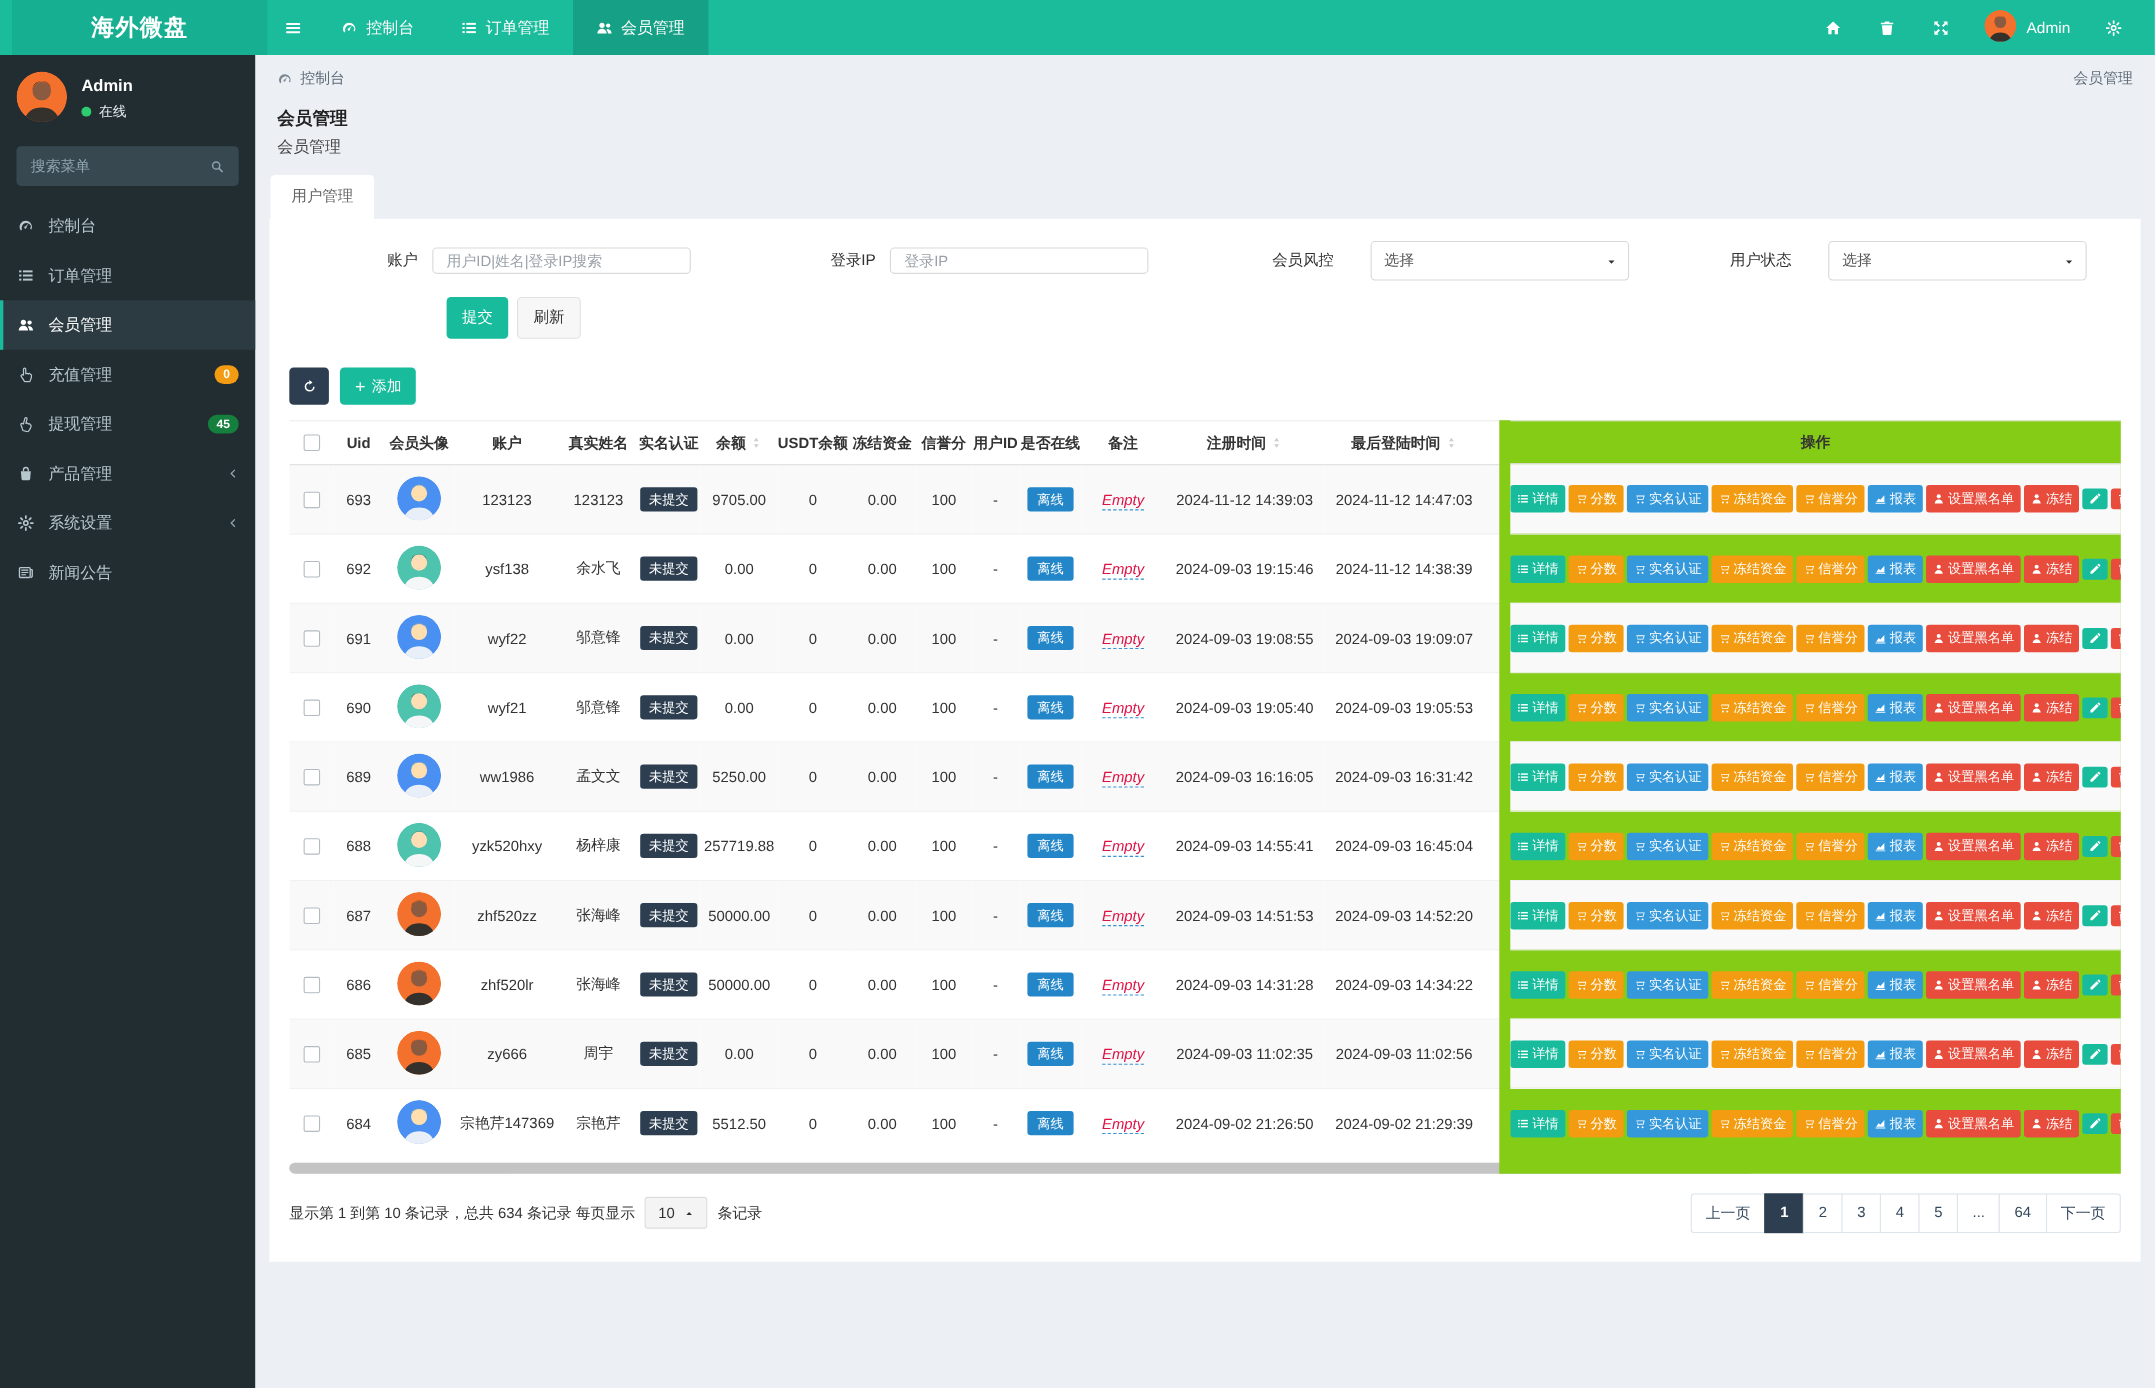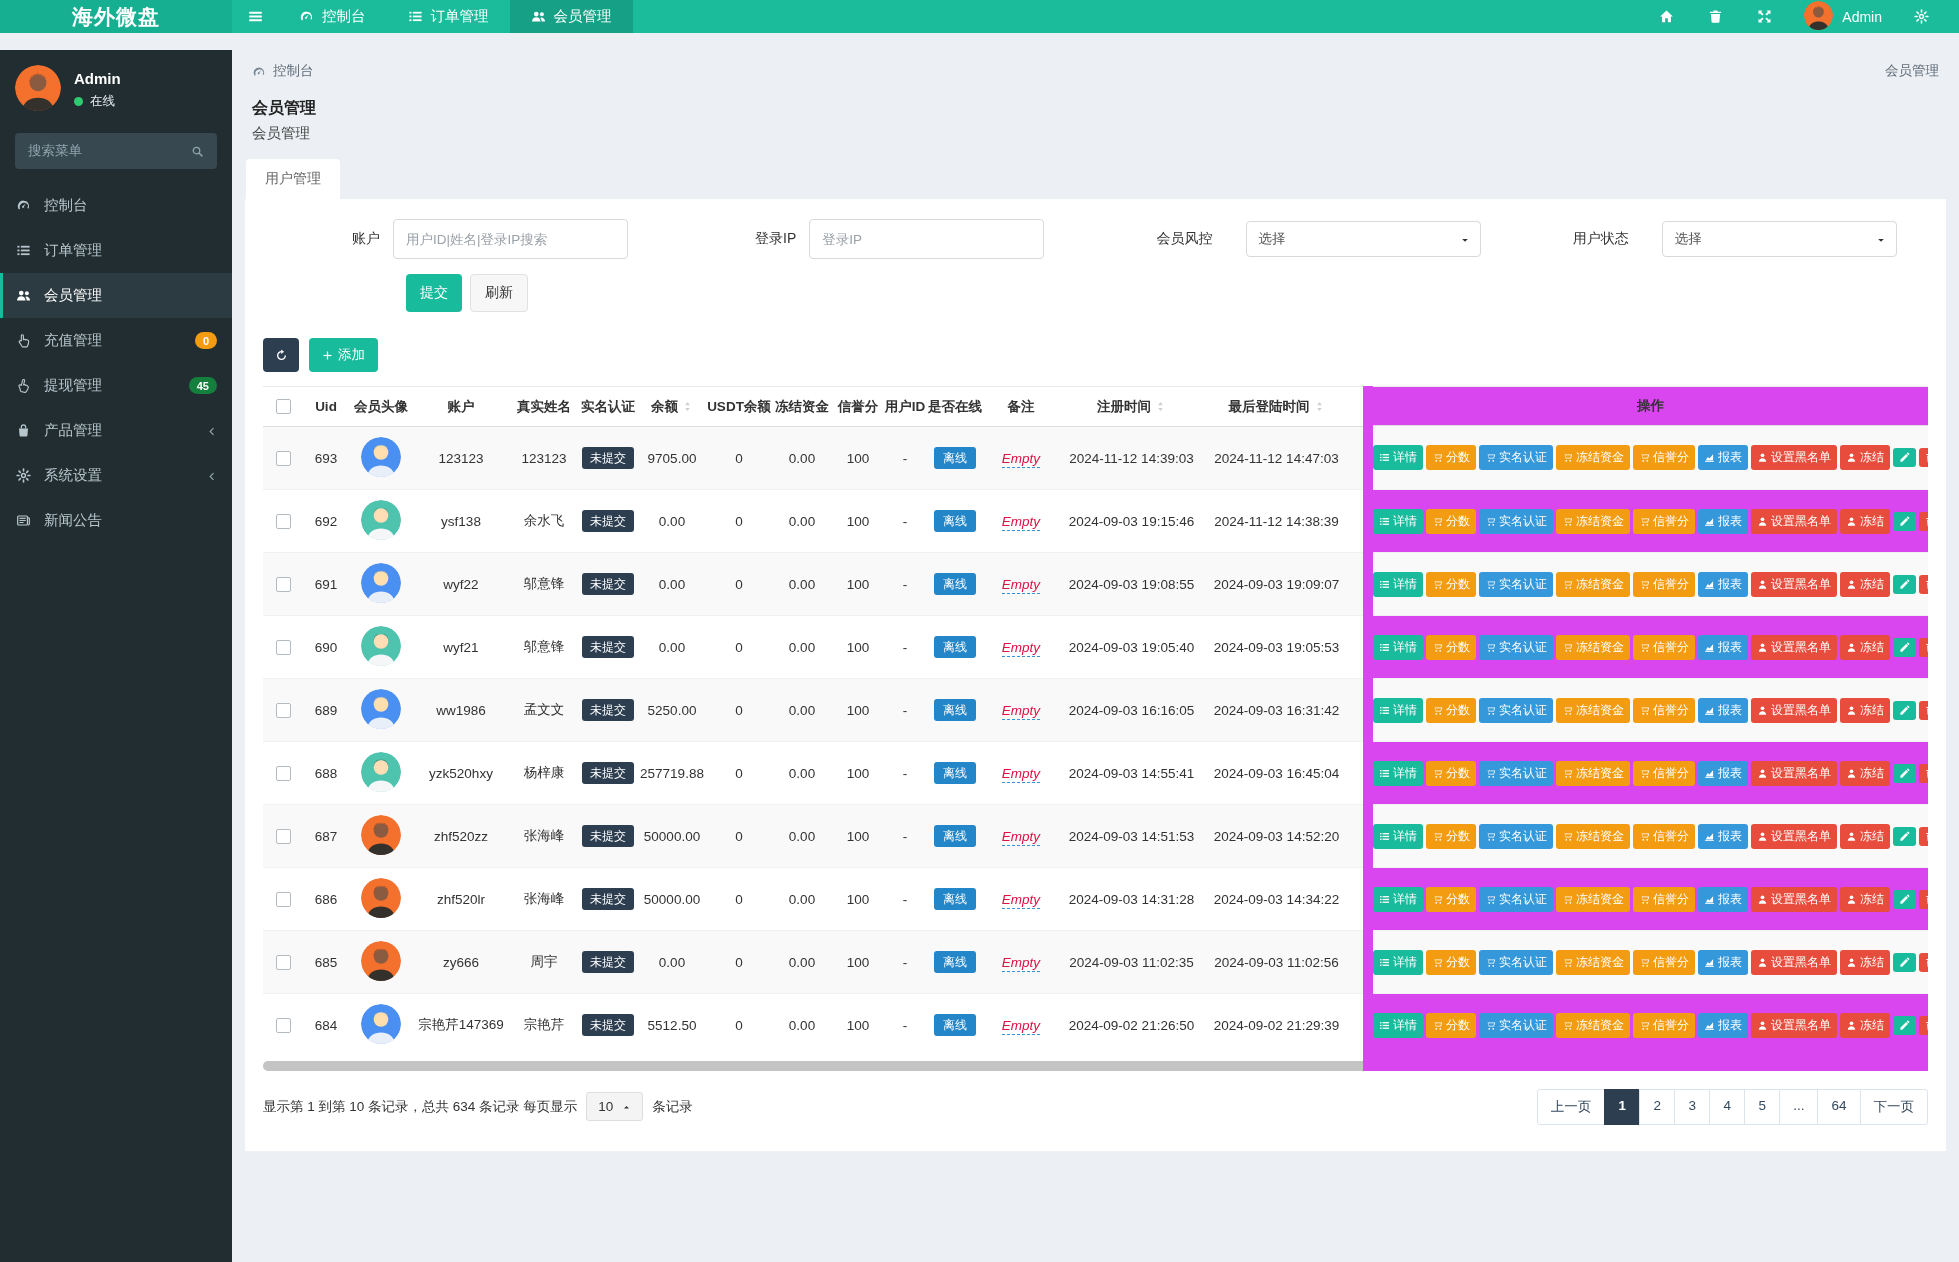--- a/index.html
+++ b/index.html
@@ -5,21 +5,21 @@
   * { margin:0; padding:0; box-sizing:border-box; }
   html { background:#d8dde4; }
   body {
     width:1959px; height:1262px; position:relative; overflow:hidden;
     font-family:"Liberation Sans","DejaVu Sans",sans-serif; font-size:14px;
     background:#ecf0f5; color:#333;
   }
   .ic { display:inline-block; vertical-align:middle; width:14px; height:14px; }
 
   
-  .navbar { position:absolute; top:0; left:0; right:0; height:33px; background:#1abc9c; display:flex; z-index:50; }
+  .navbar { position:absolute; top:0; left:0; right:0; height:50px; background:#1abc9c; display:flex; z-index:50;padding-left:11px; }
   .brand { width:232px; background:#17af91; color:#fff; font-size:21px; font-weight:bold; display:flex; align-items:center; justify-content:center; letter-spacing:1px; }
   .hamburger { width:46px; display:flex; align-items:center; justify-content:center; color:#fff; cursor:pointer; }
   .hamburger .ic { width:17px; height:17px; }
   .nav-menu { display:flex; align-items:stretch; }
   .nav-item { display:flex; align-items:center; gap:8px; padding:0 21px; color:#fff; font-size:14.5px; cursor:pointer; }
   .nav-item.active { background:#16a085; }
   .nav-item .ic { width:15px; height:15px; }
   .nav-right { margin-left:auto; display:flex; align-items:center; gap:10px; padding-right:18px; }
   .nav-icon-btn { color:#fff; padding:0 12px; height:50px; display:flex; align-items:center; cursor:pointer; }
   .nav-icon-btn .ic { width:15px; height:15px; }
@@ -53,21 +53,21 @@
   .page-subtitle { font-size:14.5px; color:#444; margin-top:5px; }
   .tabs-row { margin:16px 13px 0; padding-left:1px; }
   .tab { display:inline-block; background:#fff; color:#666; padding:11px 19px; border-radius:4px 4px 0 0; font-size:14px; cursor:pointer; }
 
   .panel { background:#fff; margin:0 13px; padding:20px 18px 26px; min-height:905px; }
 
   
   .filter-grid { display:grid; grid-template-columns:repeat(4,1fr); }
   .fgroup { display:flex; align-items:center; }
   .flabel { width:130px; text-align:right; padding-right:13px; color:#333; font-size:14px; }
-  .finput { width:235px; height:40px; border:1px solid #d9d9d9; border-radius:4px; padding:0 12px; font-size:13.5px; color:#333; font-family:inherit; outline:none; }
+  .finput { width:235px; height:24px; border:1px solid #d9d9d9; border-radius:4px; padding:0 12px; font-size:13.5px; color:#333; font-family:inherit; outline:none; }
   .finput::placeholder { color:#9aa1a8; }
   .fselect { width:235px; height:36px; border:1px solid #d9d9d9; border-radius:4px; padding:0 10px 0 12px; font-size:13.5px; color:#555; display:flex; align-items:center; justify-content:space-between; cursor:pointer; background:#fff;margin-left:20px; }
   .fselect .ic { width:10px; height:10px; color:#333; }
   .filter-btns { margin:15px 0 0 143px; display:flex; gap:8px; }
   .btn { display:inline-flex; align-items:center; gap:6px; border:none; border-radius:4px; font-size:14px; padding:9px 14px; cursor:pointer; font-family:inherit; }
   .btn-teal { background:#18bc9c; color:#fff; }
   .btn-plain { background:#f7f7f7; border:1px solid #e1e1e1; color:#333; }
 
   
   .toolbar { margin-top:26px; display:flex; gap:10px; }
@@ -86,21 +86,21 @@
   table.grid tbody tr + tr td { border-top:1px solid #f1f1f1; }
   .sort-glyph { width:11px; height:11px; margin-left:4px; color:#c9ced3; }
   .cb { display:inline-block; width:15px; height:15px; border:1px solid #b4bbc1; border-radius:2px; background:#fff; vertical-align:middle; cursor:pointer; }
   .avatar-svg { width:40px; height:40px; border-radius:50%; }
   .badge-dark { background:#2c3e50; color:#fff; font-size:12px; padding:4px 8px; border-radius:3px; }
   .badge-blue { background:#2386c8; color:#fff; font-size:12px; padding:4px 9px; border-radius:3px; }
   .empty-link { color:#DD1144; font-style:italic; border-bottom:1px dashed #3a92d6; padding-bottom:1px; cursor:pointer; }
   .loc-cell { text-align:left; color:#444; }
 
   
-  .ops-col { position:absolute; top:0; right:0; width:565px; height:100%; background:#d946ef; padding-left:10px; }
+  .ops-col { position:absolute; top:0; right:0; width:565px; height:100%; background:#84cc16; padding-left:10px; }
   .ops-head { height:40px; border-top:1px solid #e8e8e8; border-bottom:1px solid #ddd; display:flex; align-items:center; justify-content:center; font-weight:bold; font-size:13.5px; color:#333; }
   .ops-row { height:63px; display:flex; align-items:center; gap:3px; white-space:nowrap; overflow:hidden; }
   .ops-rows .ops-row:nth-child(odd) { background:#f9f9f9; }
   .ops-rows .ops-row + .ops-row { border-top:1px solid #f1f1f1; }
   .abtn { display:inline-flex; align-items:center; gap:3px; color:#fff; font-size:12px; padding:4px 6px; border-radius:3px; cursor:pointer; }
   .abtn .ic { width:11px; height:11px; }
 
   
   .hscroll { height:10px; background:#f3f3f3; border-radius:6px; margin-top:4px; }
   .hscroll .thumb { height:10px; width:80%; background:#c4c4c4; border-radius:6px; cursor:pointer; }

